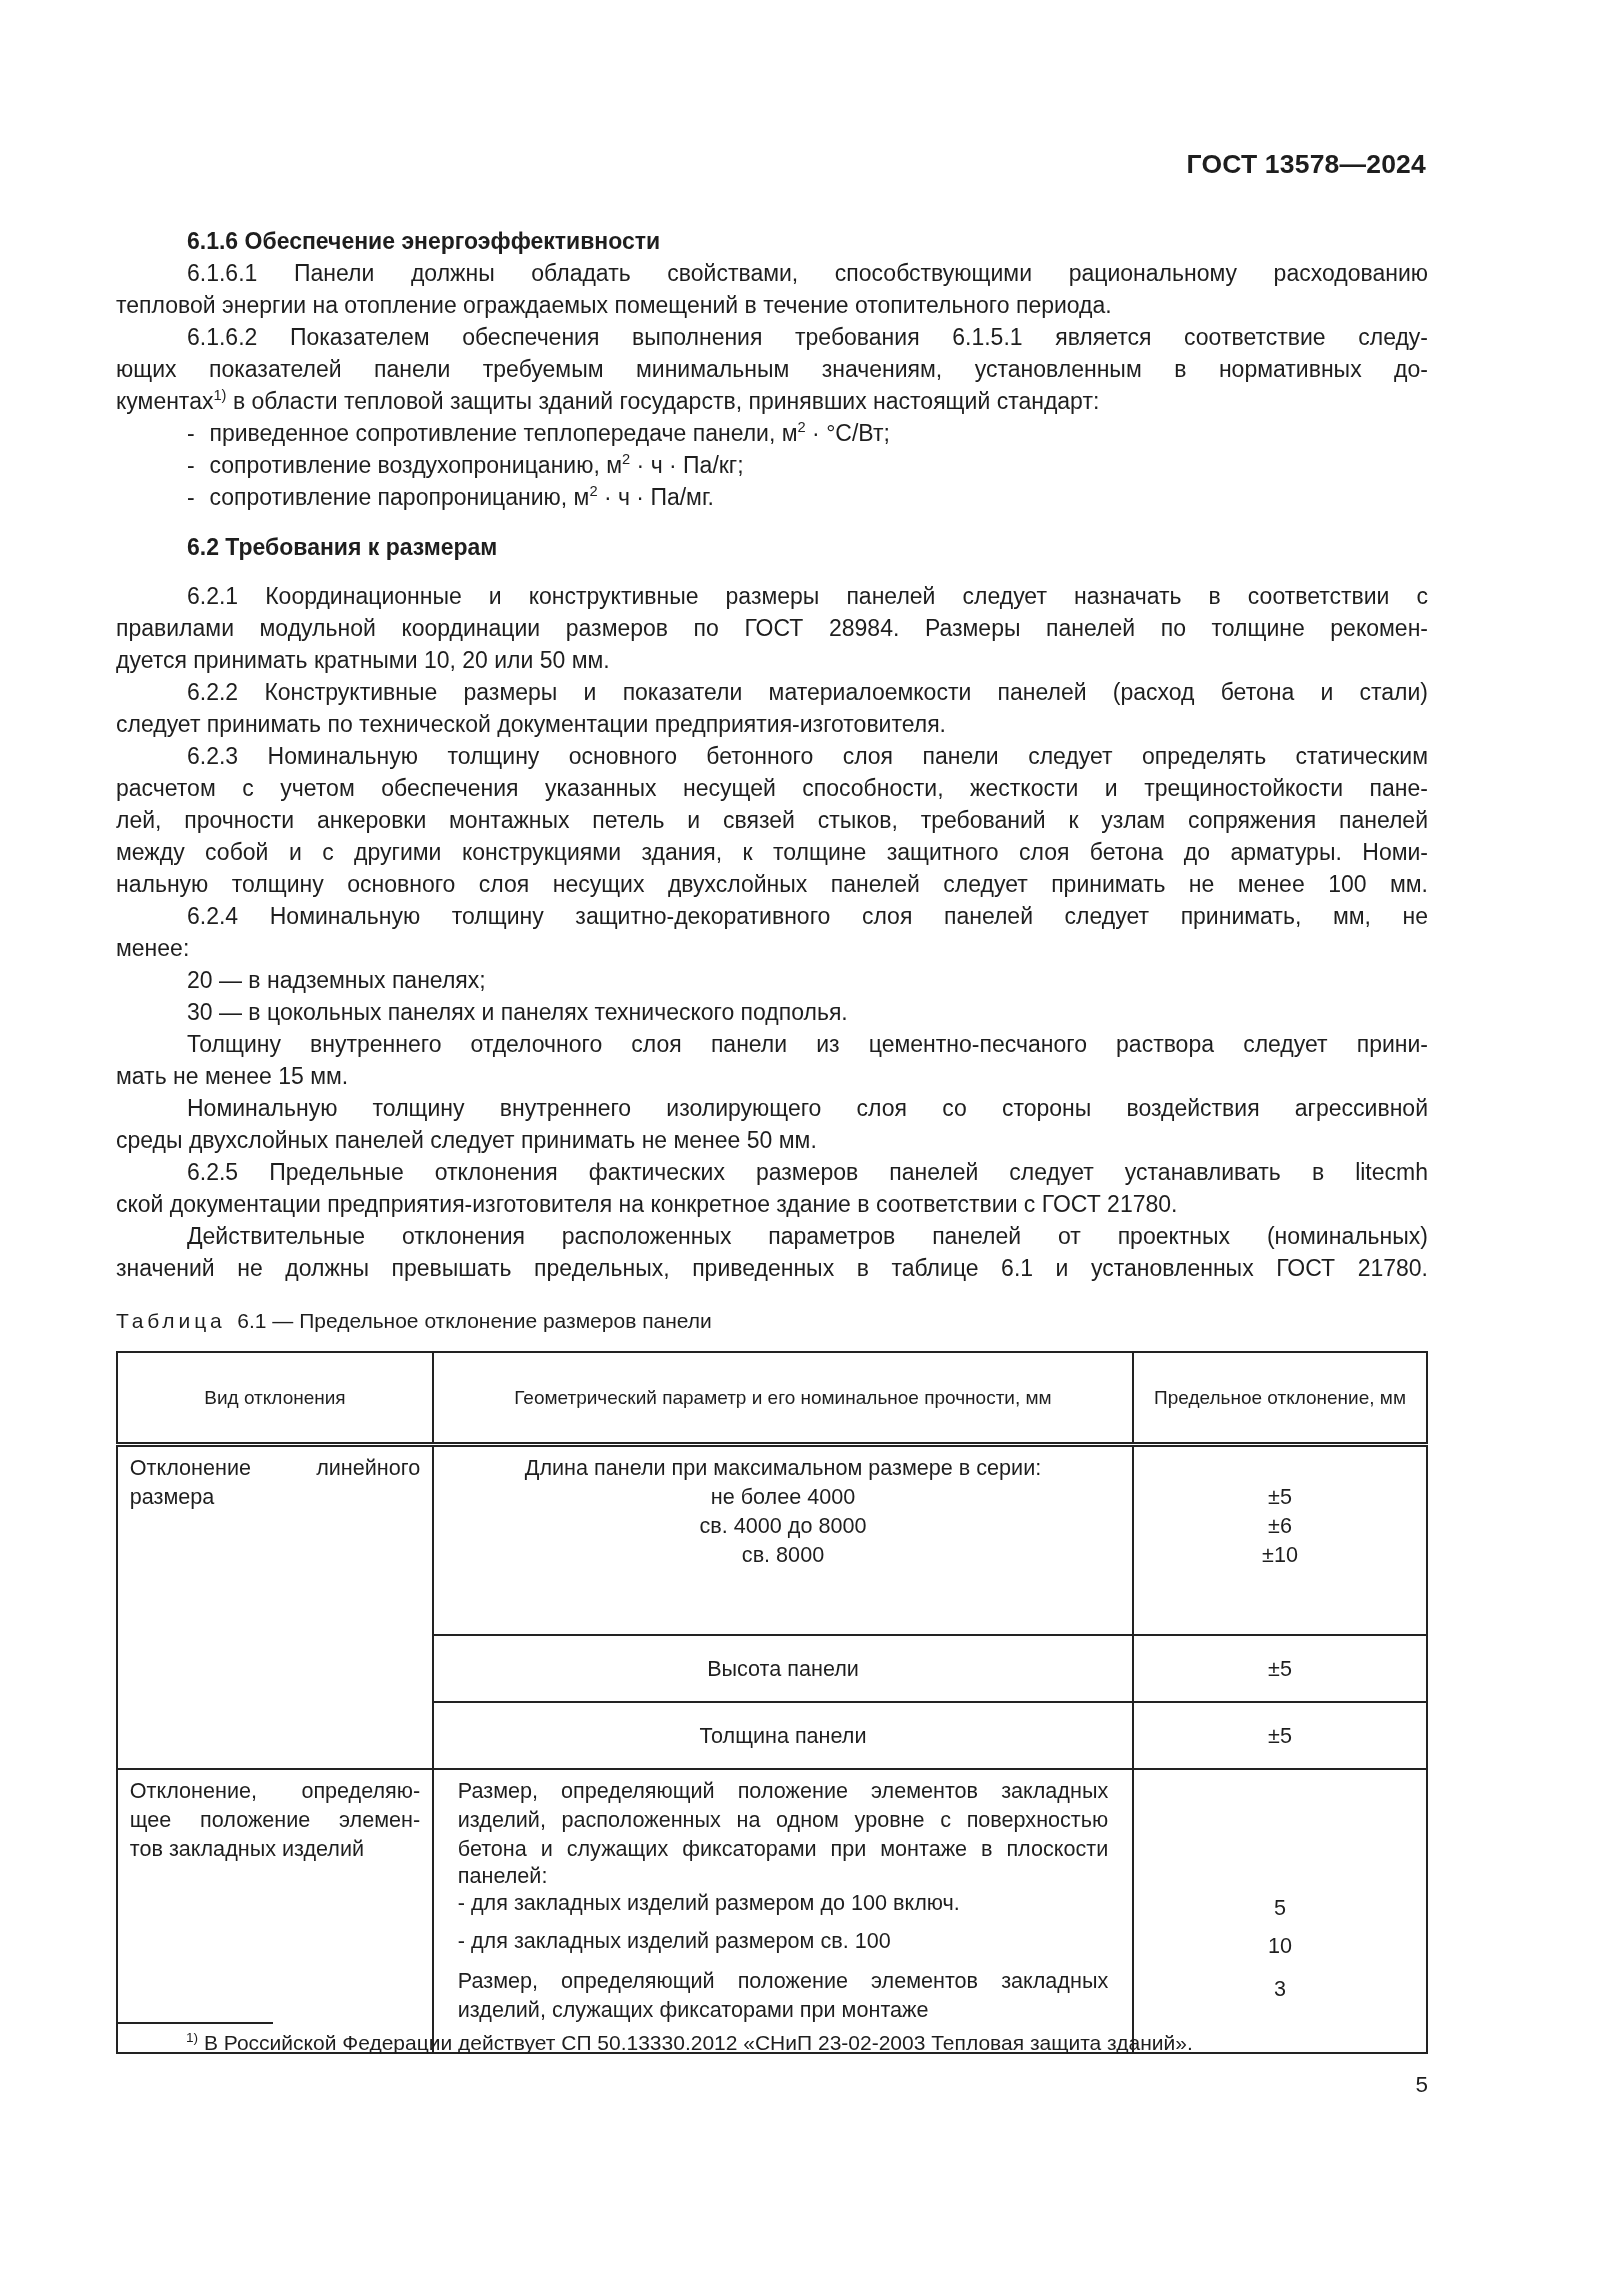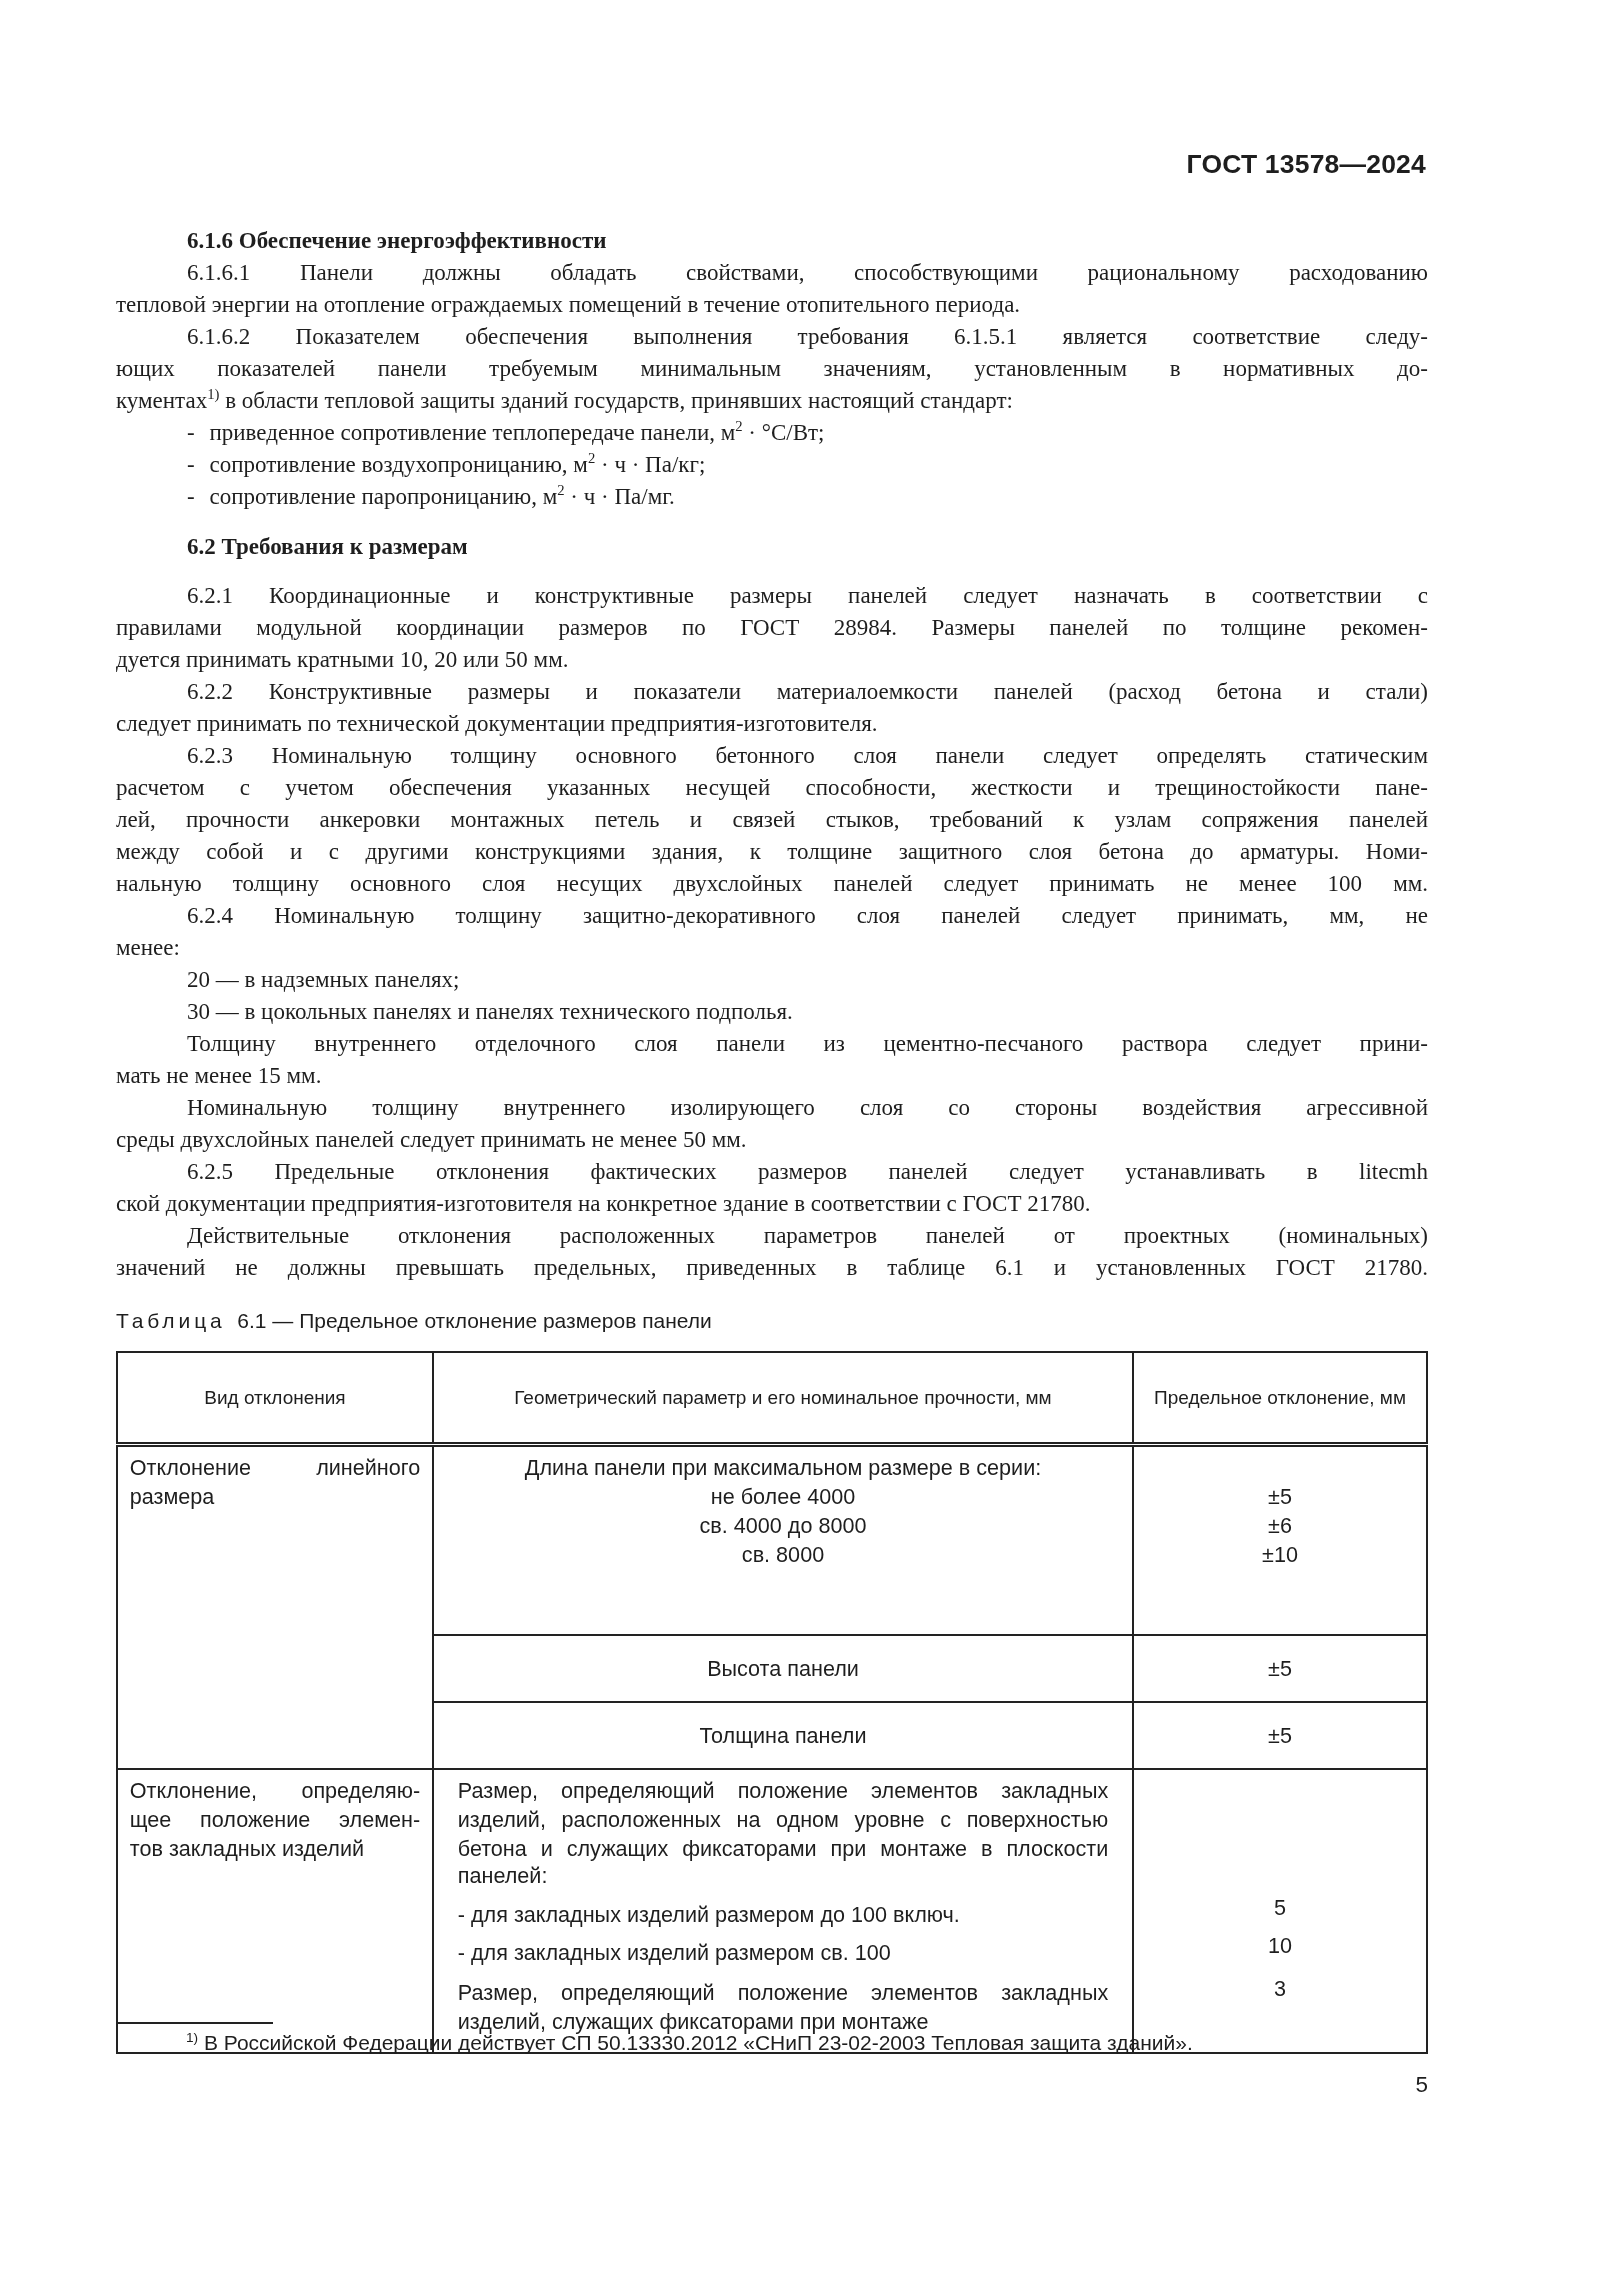--- a/index.html
+++ b/index.html
@@ -1,19 +1,19 @@
 <!DOCTYPE html>
 <html><head>
 <meta charset="utf-8">
 <style>
   html, body { margin: 0; padding: 0; background: #ffffff; }
   body { width: 1621px; height: 2293px; position: relative; overflow: hidden;
          font-family: "Liberation Sans", "DejaVu Sans", sans-serif; color: #1e1e1e; }
   .page-header { position: absolute; right: 195px; top: 149px; font-weight: bold; font-size: 26.5px; letter-spacing: 0.2px; }
-  .body-text { position: absolute; left: 116px; width: 1312px; top: 225px; font-size: 23px; font-family: Liberation Serif, serif; }
+  .body-text { position: absolute; left: 116px; width: 1312px; top: 225px; font-size: 23px; }
   .line { height: 32px; line-height: 32px; white-space: nowrap; text-align: justify; text-align-last: justify; }
   .line.last { text-align-last: left; }
   .indent { padding-left: 71px; }
   .heading { font-weight: bold; }
   .gap { height: 17.6px; }
   sup { font-size: 14.7px; line-height: 0; vertical-align: 8.8px; }
   .bullet { padding-left: 71px; text-align-last: left; }
   .bullet .dash { display: inline-block; width: 22.5px; }
 
   .caption { position: absolute; left: 116px; top: 1309px; font-size: 21px; }
@@ -139,21 +139,21 @@
         <div class="tl justify">Отклонение, определяю-</div>
         <div class="tl justify">щее положение элемен-</div>
         <div class="tl left">тов закладных изделий</div>
       </td>
       <td class="mid-pad">
         <div class="cell-lines">
           <div class="tl justify">Размер, определяющий положение элементов закладных</div>
           <div class="tl justify">изделий, расположенных на одном уровне с поверхностью</div>
           <div class="tl justify">бетона и служащих фиксаторами при монтаже в плоскости</div>
           <div class="tl left" style="height:25.5px;line-height:25.5px;">панелей:</div>
-          <div class="tl left" style="height:35px;line-height:29px;margin-top:12px;">-  для закладных изделий размером до 100 включ.</div>
+          <div class="tl left" style="height:35px;line-height:29px;">-  для закладных изделий размером до 100 включ.</div>
           <div class="tl left" style="height:43px;line-height:35px;">-  для закладных изделий размером св. 100</div>
           <div class="tl justify">Размер, определяющий положение  элементов закладных</div>
           <div class="tl left">изделий, служащих фиксаторами при монтаже</div>
         </div>
       </td>
       <td class="mid-pad">
         <div style="height:114px;"></div>
         <div class="tl center" style="height:35px;line-height:35px;">5</div>
         <div class="tl center" style="height:43px;line-height:29px;margin-top:6px;">10</div>
         <div class="tl center">3</div>

